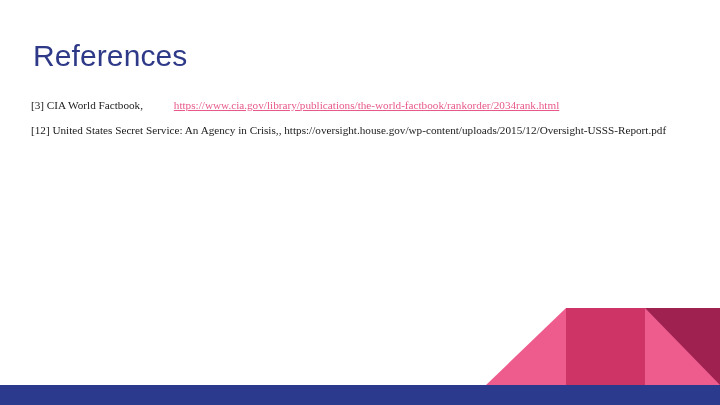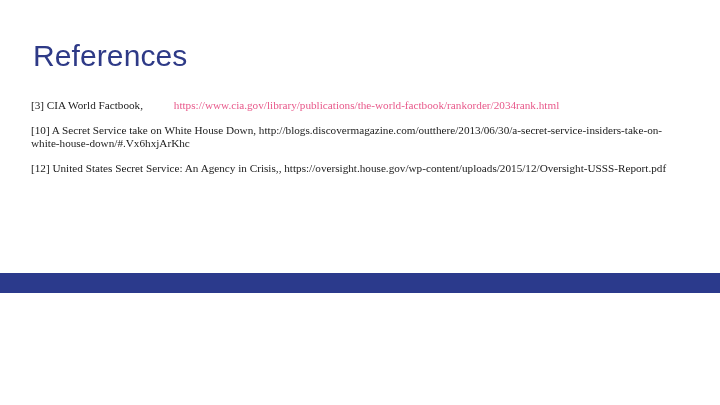--- a/index.html
+++ b/index.html
@@ -4,21 +4,21 @@
 <style>
   html, body {
     margin: 0;
     padding: 0;
     background: #ffffff;
   }
 
   .slide {
     position: relative;
     width: 720px;
-    height: 293px;
+    height: 405px;
     background: #ffffff;
     overflow: hidden;
     font-family: "Liberation Serif", serif;
   }
 
   
   .slide-title {
     position: absolute;
     left: 33px;
     top: 38px;
@@ -48,20 +48,21 @@
     text-align: left;
     word-wrap: break-word;
   }
 
   .ref-item:last-child {
     margin-bottom: 8px;
   }
 
   .ref-link {
     color: #e8588a;
+    text-decoration: underline;
     text-decoration-color: #e8588a;
     cursor: pointer;
     padding-left: 28px;
   }
 
   
   .decor {
     position: absolute;
     left: 0;
     top: 0;
@@ -84,21 +85,20 @@
 <body>
 
 <div class="slide">
 
   <div class="slide-title">References</div>
 
   <div class="body-block">
 
     <div class="ref-item"><span>[3] CIA World Factbook, </span><span class="ref-link">https://www.cia.gov/library/publications/the-world-factbook/rankorder/2034rank.html</span><span></span></div>
 
-    <div class="ref-item"><span>[10] A Secret Service take on White House Down, http://blogs.discovermagazine.com/outthere/2013/06/30/a-secret-service-insiders-take-on-white-house-down/#.Vx6hxjArKhc</span></div>
 
 
     <div class="ref-item"><span>[12] United States Secret Service: An Agency in Crisis,, https://oversight.house.gov/wp-content/uploads/2015/12/Oversight-USSS-Report.pdf</span></div>
 
   </div>
 
   <svg class="decor" viewBox="0 0 720 405" width="720" height="405">
 
     <polygon points="486,385 566,308 566,385" fill="#ee5c8e"></polygon>
     <rect x="645" y="308" width="75" height="77" fill="#ee5c8e"></rect>

